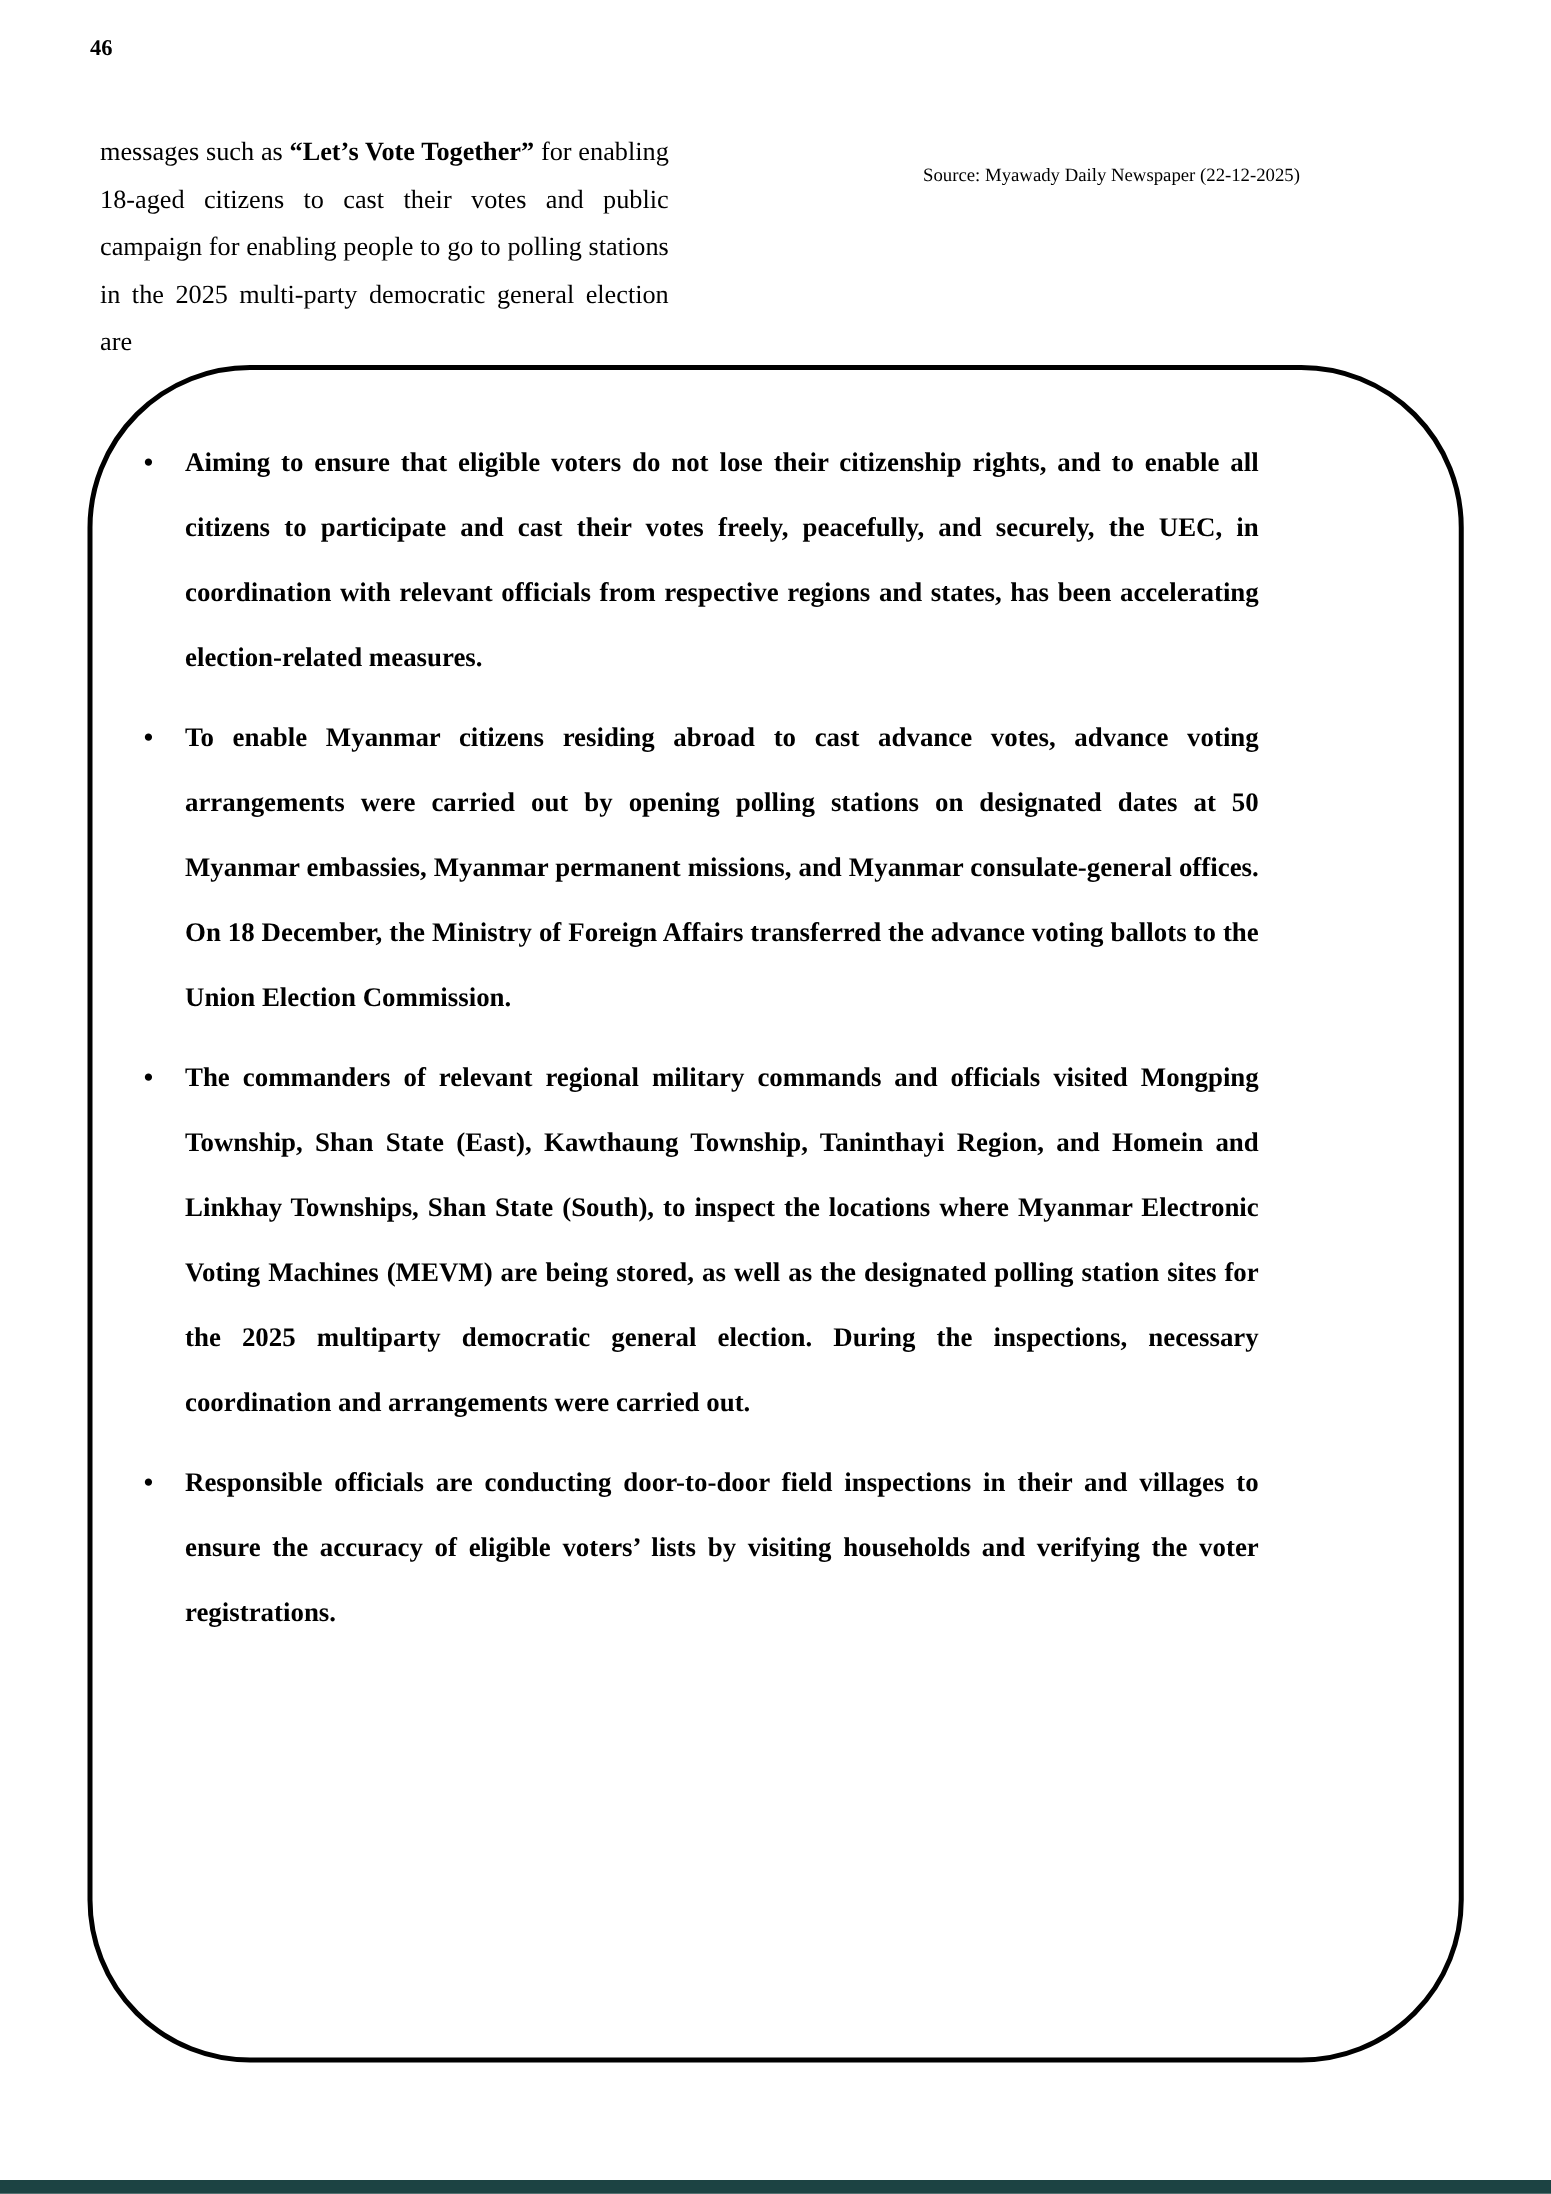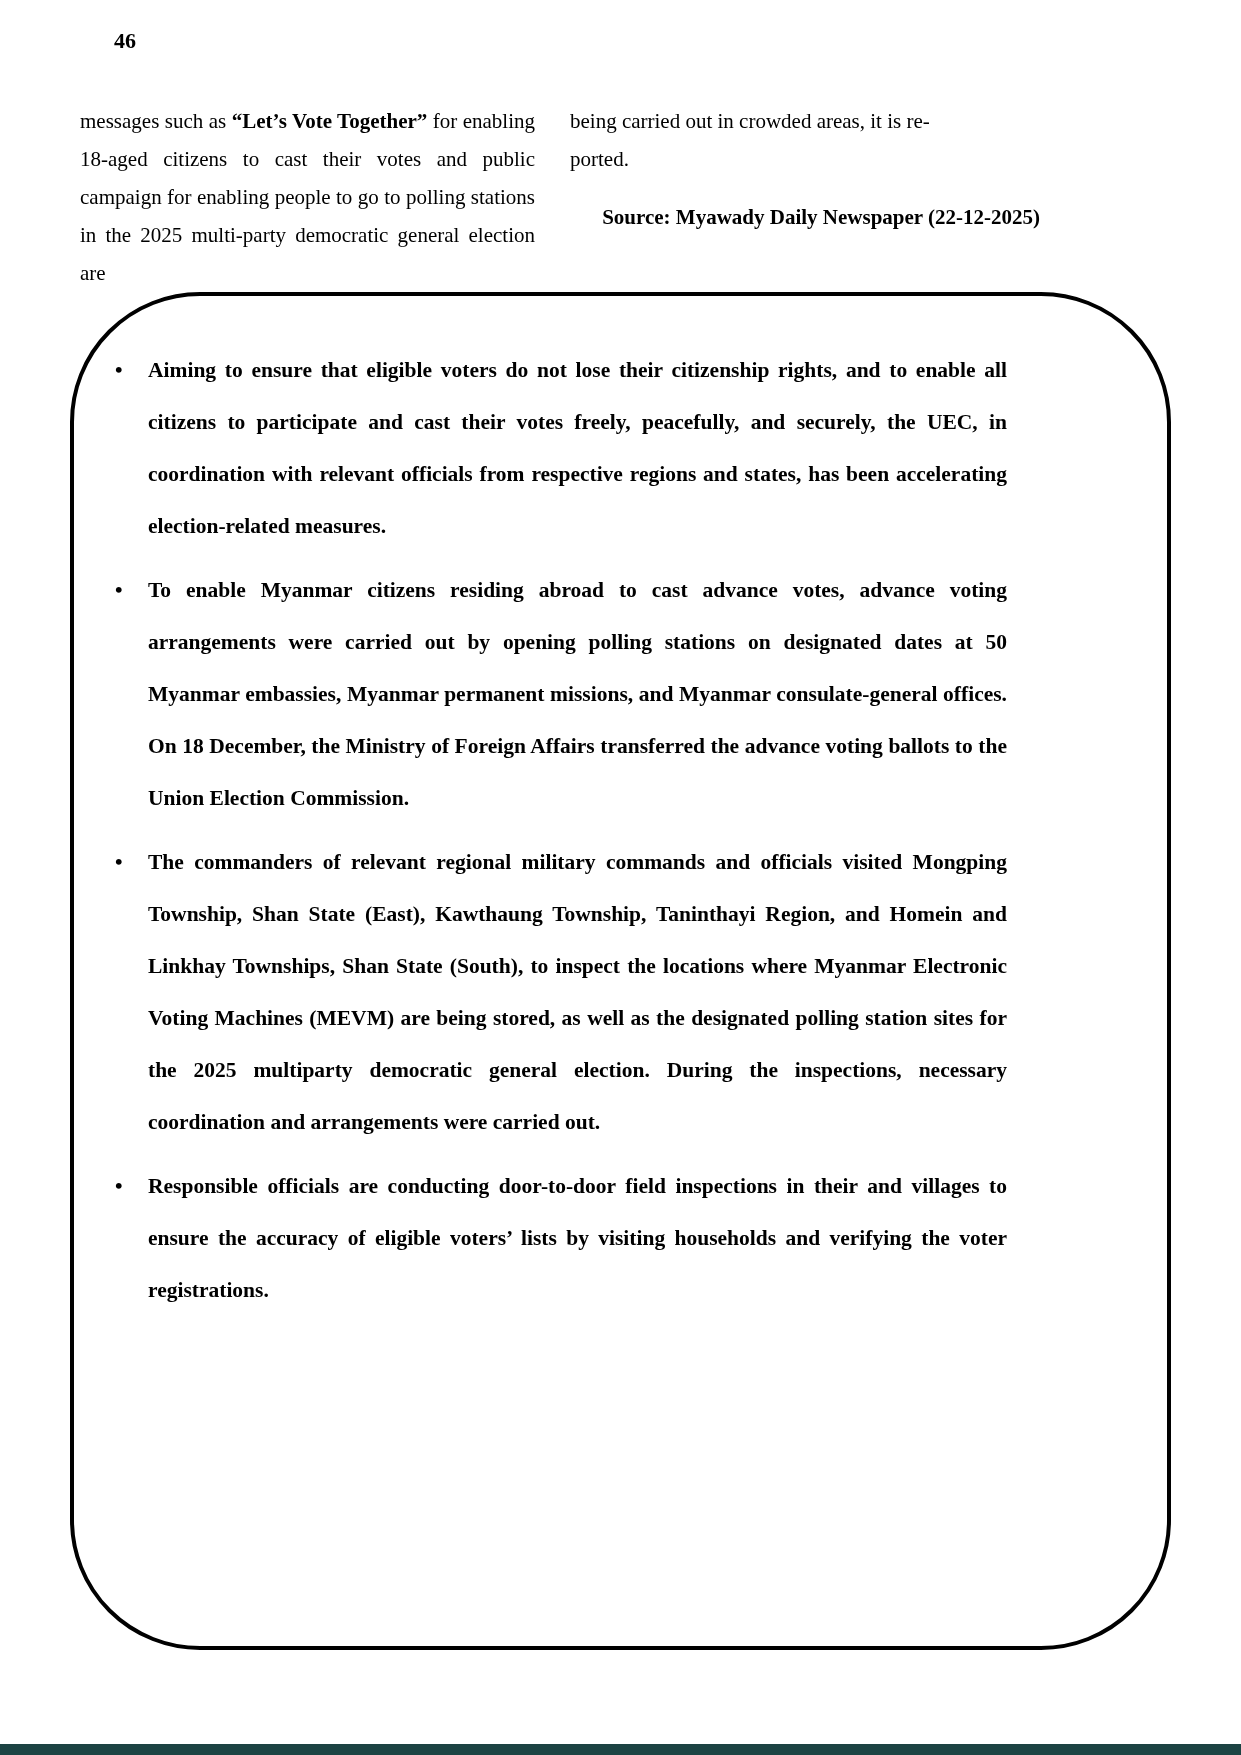--- a/index.html
+++ b/index.html
@@ -9,23 +9,22 @@
     width: 1241px;
     height: 1755px;
     font-family: "Liberation Serif", "DejaVu Serif", serif;
     color: #000000;
     overflow: hidden;
   }
   .page-number {
     position: absolute;
     left: 72px;
     top: 28px;
-    font-size: 22px;
+    font-size: 18px;
     font-weight: bold;
-    margin-left: 42px;
   }
   .columns {
     position: absolute;
     left: 80px;
     top: 70px;
     width: 960px;
     display: flex;
     gap: 35px;
     margin-top: 32px;
   }
@@ -34,22 +33,22 @@
     line-height: 38px;
     text-align: justify;
   }
   .col-left { width: 455px; }
   .col-right { width: 470px; text-align: left; }
   .col-right .body-lines { text-align: justify; }
   .bold-inline { font-weight: bold; }
   .source-line {
     margin-top: 28px;
     text-align: right;
-    font-weight: bold;
-    font-size: 21px;
+    font-weight: normal;
+    font-size: 15px;
     line-height: 22px;
   }
   .bullet-box {
     position: absolute;
     left: 70px;
     top: 292px;
     width: 1101px;
     height: 1358px;
     border: 4px solid #000000;
     border-radius: 130px;
@@ -85,21 +84,20 @@
 </head>
 <body>
 
 <div class="page-number">46</div>
 
 <div class="columns">
   <div class="col col-left">
     <span>messages such as </span><span class="bold-inline">“Let’s Vote Together”</span><span> for enabling 18-aged citizens to cast their votes and public campaign for enabling people to go to polling stations in the 2025 multi-party democratic general election are</span>
   </div>
   <div class="col col-right">
-    <div class="body-lines">being carried out in crowded areas, it is re-<br>ported.</div>
     <div class="source-line">Source: Myawady Daily Newspaper (22-12-2025)</div>
   </div>
 </div>
 
 <div class="bullet-box">
   <ul class="bullet-list">
     <li class="bullet-item">
       <span class="bullet-marker">•</span>
       <span class="bullet-text">Aiming to ensure that eligible voters do not lose their citizenship rights, and to enable all citizens to participate and cast their votes freely, peacefully, and securely, the UEC, in coordination with relevant officials from respective regions and states, has been accelerating election-related measures.</span>
     </li>

